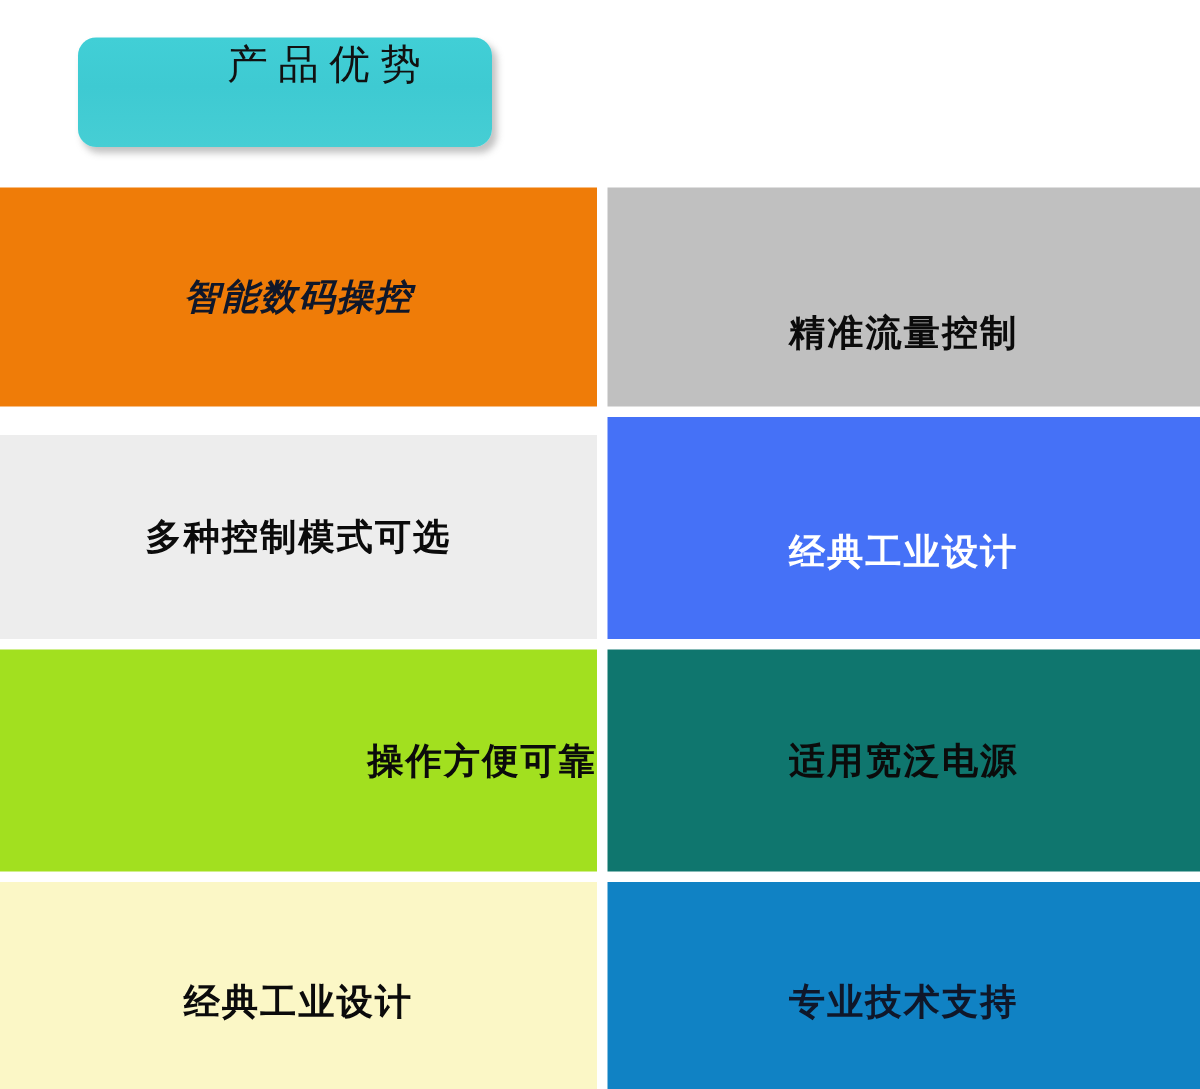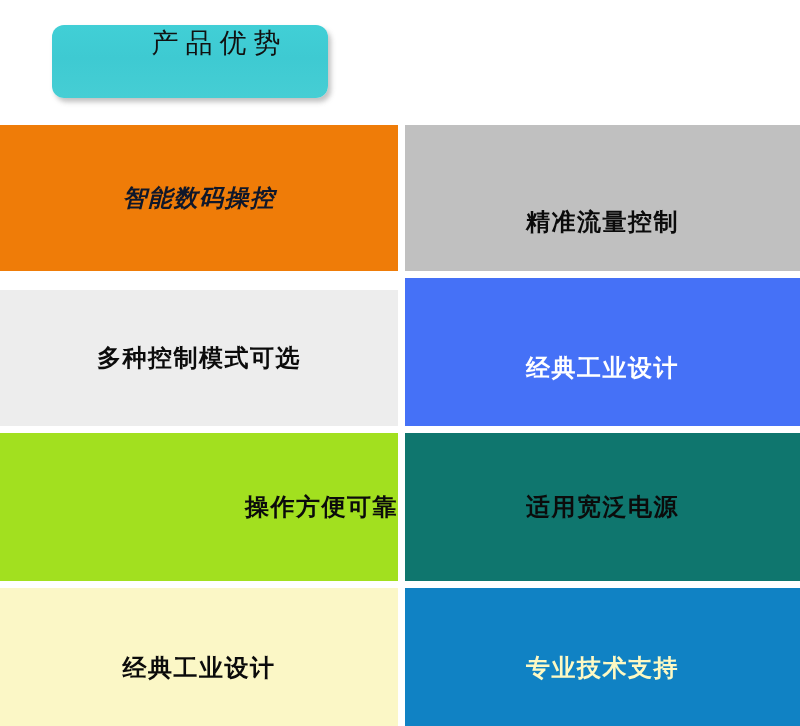--- a/index.html
+++ b/index.html
@@ -167,18 +167,18 @@
     <div class="cell" style="background: rgb(162, 224, 31); justify-content: flex-end;">
       <span class="cell-label" style="color: rgb(11, 11, 11);">操作方便可靠</span>
     </div>
     <div class="cell" style="background: #0f766e;">
       <span class="cell-label" style="color: rgb(11, 11, 11);">适用宽泛电源</span>
     </div>
     <div class="cell" style="background: rgb(251, 247, 198);">
       <span class="cell-label" style="color: rgb(11, 11, 11);">经典工业设计</span>
     </div>
     <div class="cell" style="background: rgb(16, 130, 196);">
-      <span class="cell-label" style="color: #fef9c3;">专业技术支持</span>
+      <span class="cell-label" style="color: #0f172a;">专业技术支持</span>
     </div>
 
   </div>
 
 </div>
 
 </body></html>

